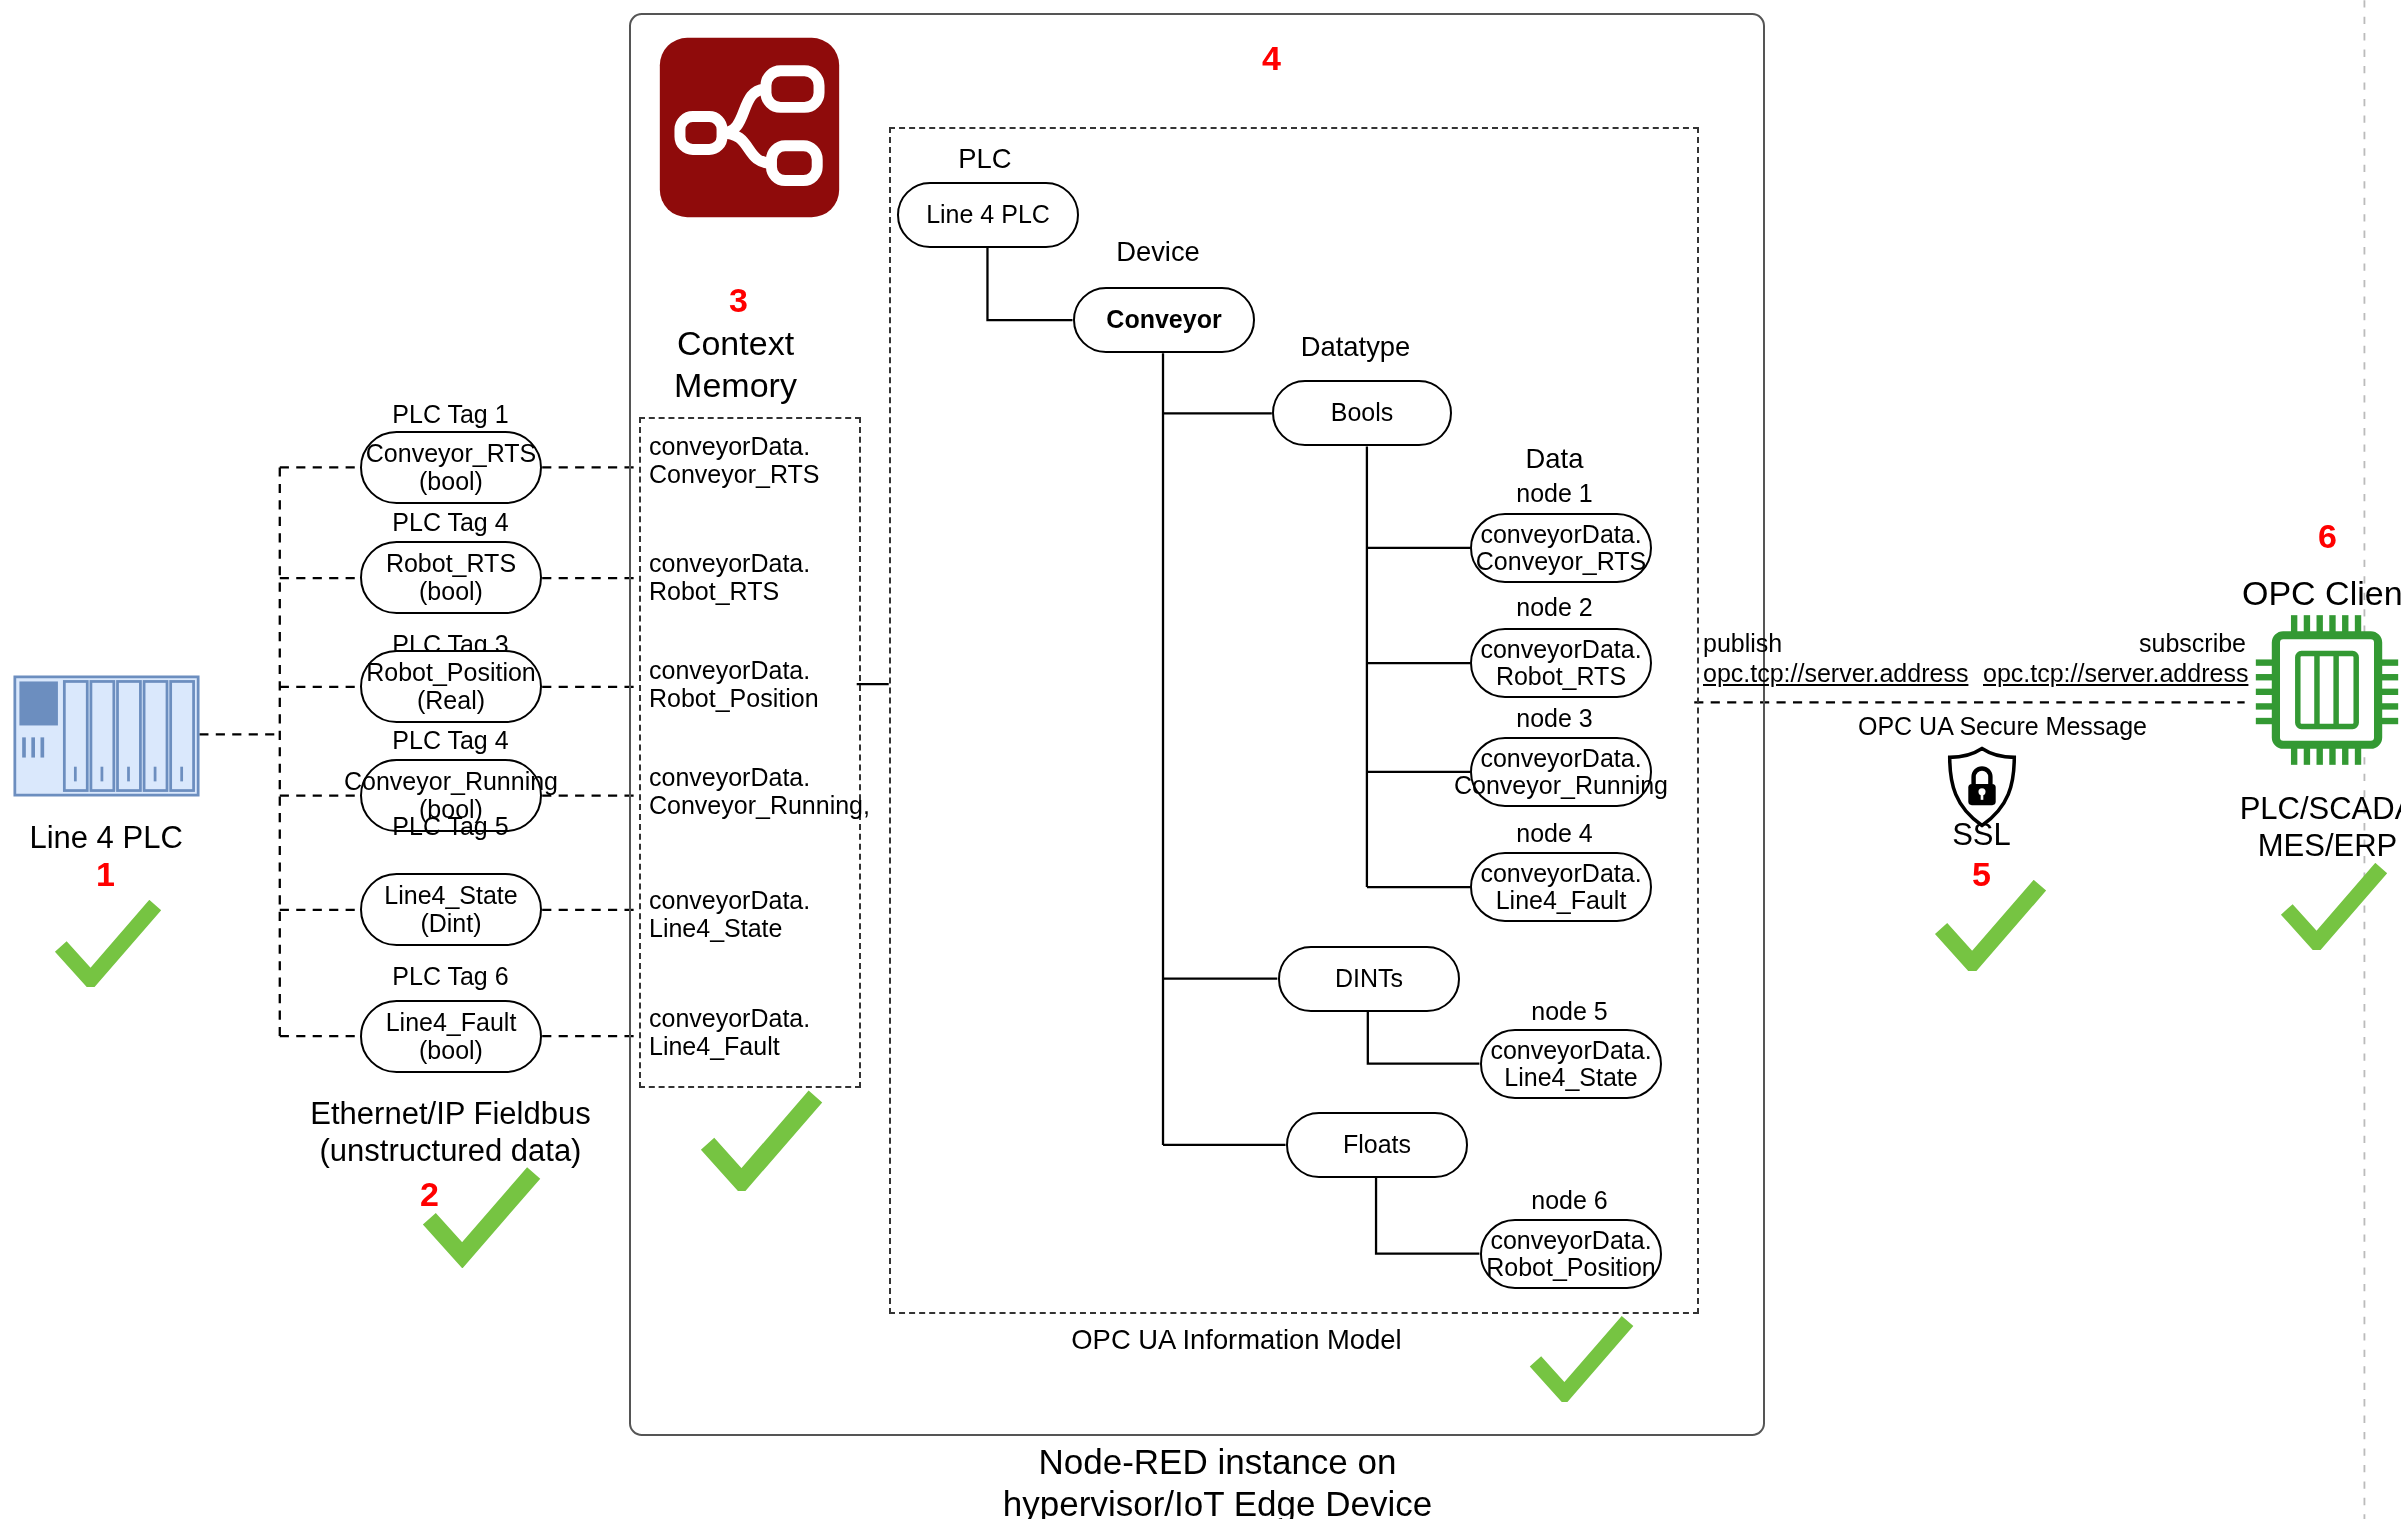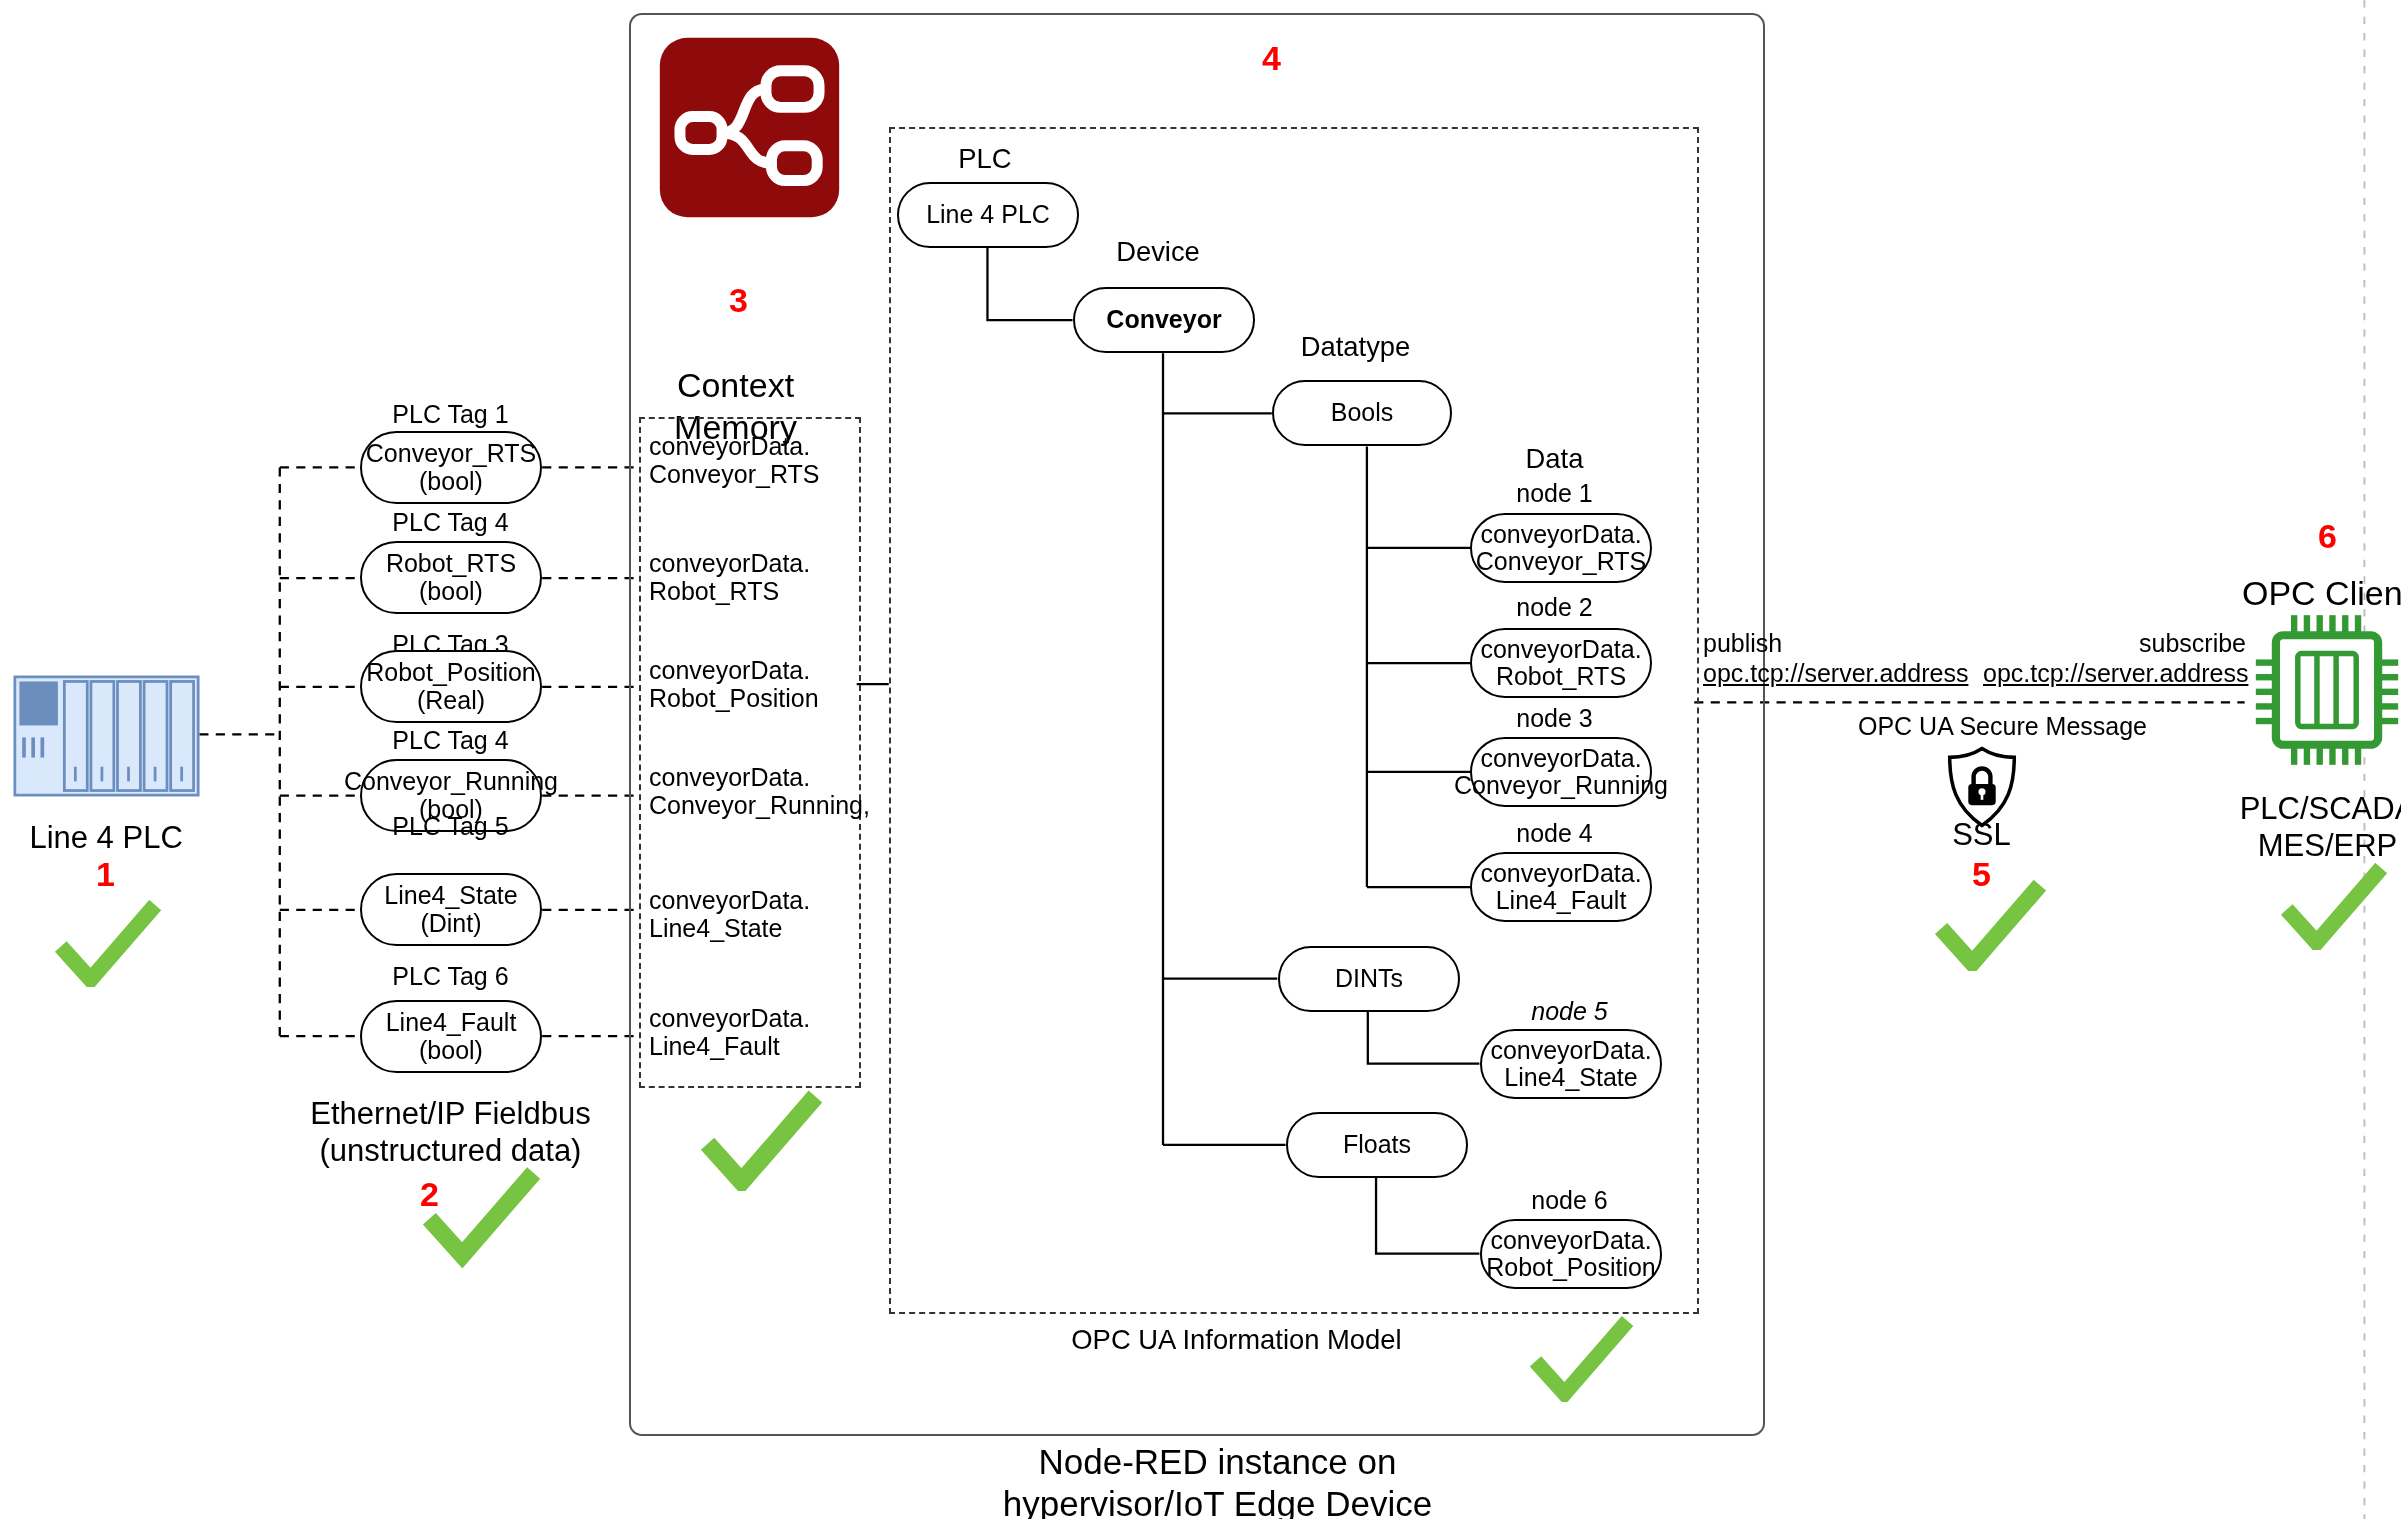--- a/index.html
+++ b/index.html
@@ -103,21 +103,21 @@
     <span>DINTs</span>
   </div>
   <div class="abs stadium" style="left:1286px;top:1112px;width:182px;height:66px;">
     <span>Floats</span>
   </div>
 
   <div class="abs lbl ctr" style="left:1477px;top:479px;width:155px;">node 1</div>
   <div class="abs lbl ctr" style="left:1477px;top:593px;width:155px;">node 2</div>
   <div class="abs lbl ctr" style="left:1477px;top:704px;width:155px;">node 3</div>
   <div class="abs lbl ctr" style="left:1477px;top:819px;width:155px;">node 4</div>
-  <div class="abs lbl ctr" style="left:1492px;top:997px;width:155px;font-style:italic;">node 5</div>
+  <div class="abs lbl ctr" style="left:1492px;top:997px;width:155px;">node 5</div>
   <div class="abs lbl ctr" style="left:1492px;top:1186px;width:155px;">node 6</div>
 
   <div class="abs stadium" style="left:1470px;top:513px;width:182px;height:70px;">
     <span>conveyorData.</span>
     <span>Conveyor_RTS</span>
   </div>
   <div class="abs stadium" style="left:1470px;top:628px;width:182px;height:70px;">
     <span>conveyorData.</span>
     <span>Robot_RTS</span>
   </div>
@@ -218,21 +218,21 @@
   <div class="abs t34 ctr" style="left:295px;top:1095px;width:311px;">
     <div>Ethernet/IP Fieldbus</div>
     <div>(unstructured data)</div>
   </div>
   <div class="abs num" style="left:402px;top:1176px;width:55px;">2</div>
   <svg class="abs" style="left:422px;top:1163px;" width="119" height="105" viewBox="0 0 130 105">
     <path d="M8 56 L44 96 L122 6" fill="none" stroke="#76c442" stroke-width="19"></path>
   </svg>
 
   <div class="abs num" style="left:693px;top:282px;width:91px;">3</div>
-  <div class="abs t37 ctr" style="left:644px;top:322px;width:183px;margin-top:42px;">
+  <div class="abs t37 ctr" style="left:644px;top:322px;width:183px;">
     <div>Context</div>
     <div>Memory</div>
   </div>
   <div class="abs dash-box" style="left:639px;top:417px;width:218px;height:667px;"></div>
 
   <div class="abs cm-item" style="left:649px;top:432px;width:201px;">
     <span>conveyorData.</span>
     <span>Conveyor_RTS</span>
   </div>
   <div class="abs cm-item" style="left:649px;top:549px;width:201px;">

